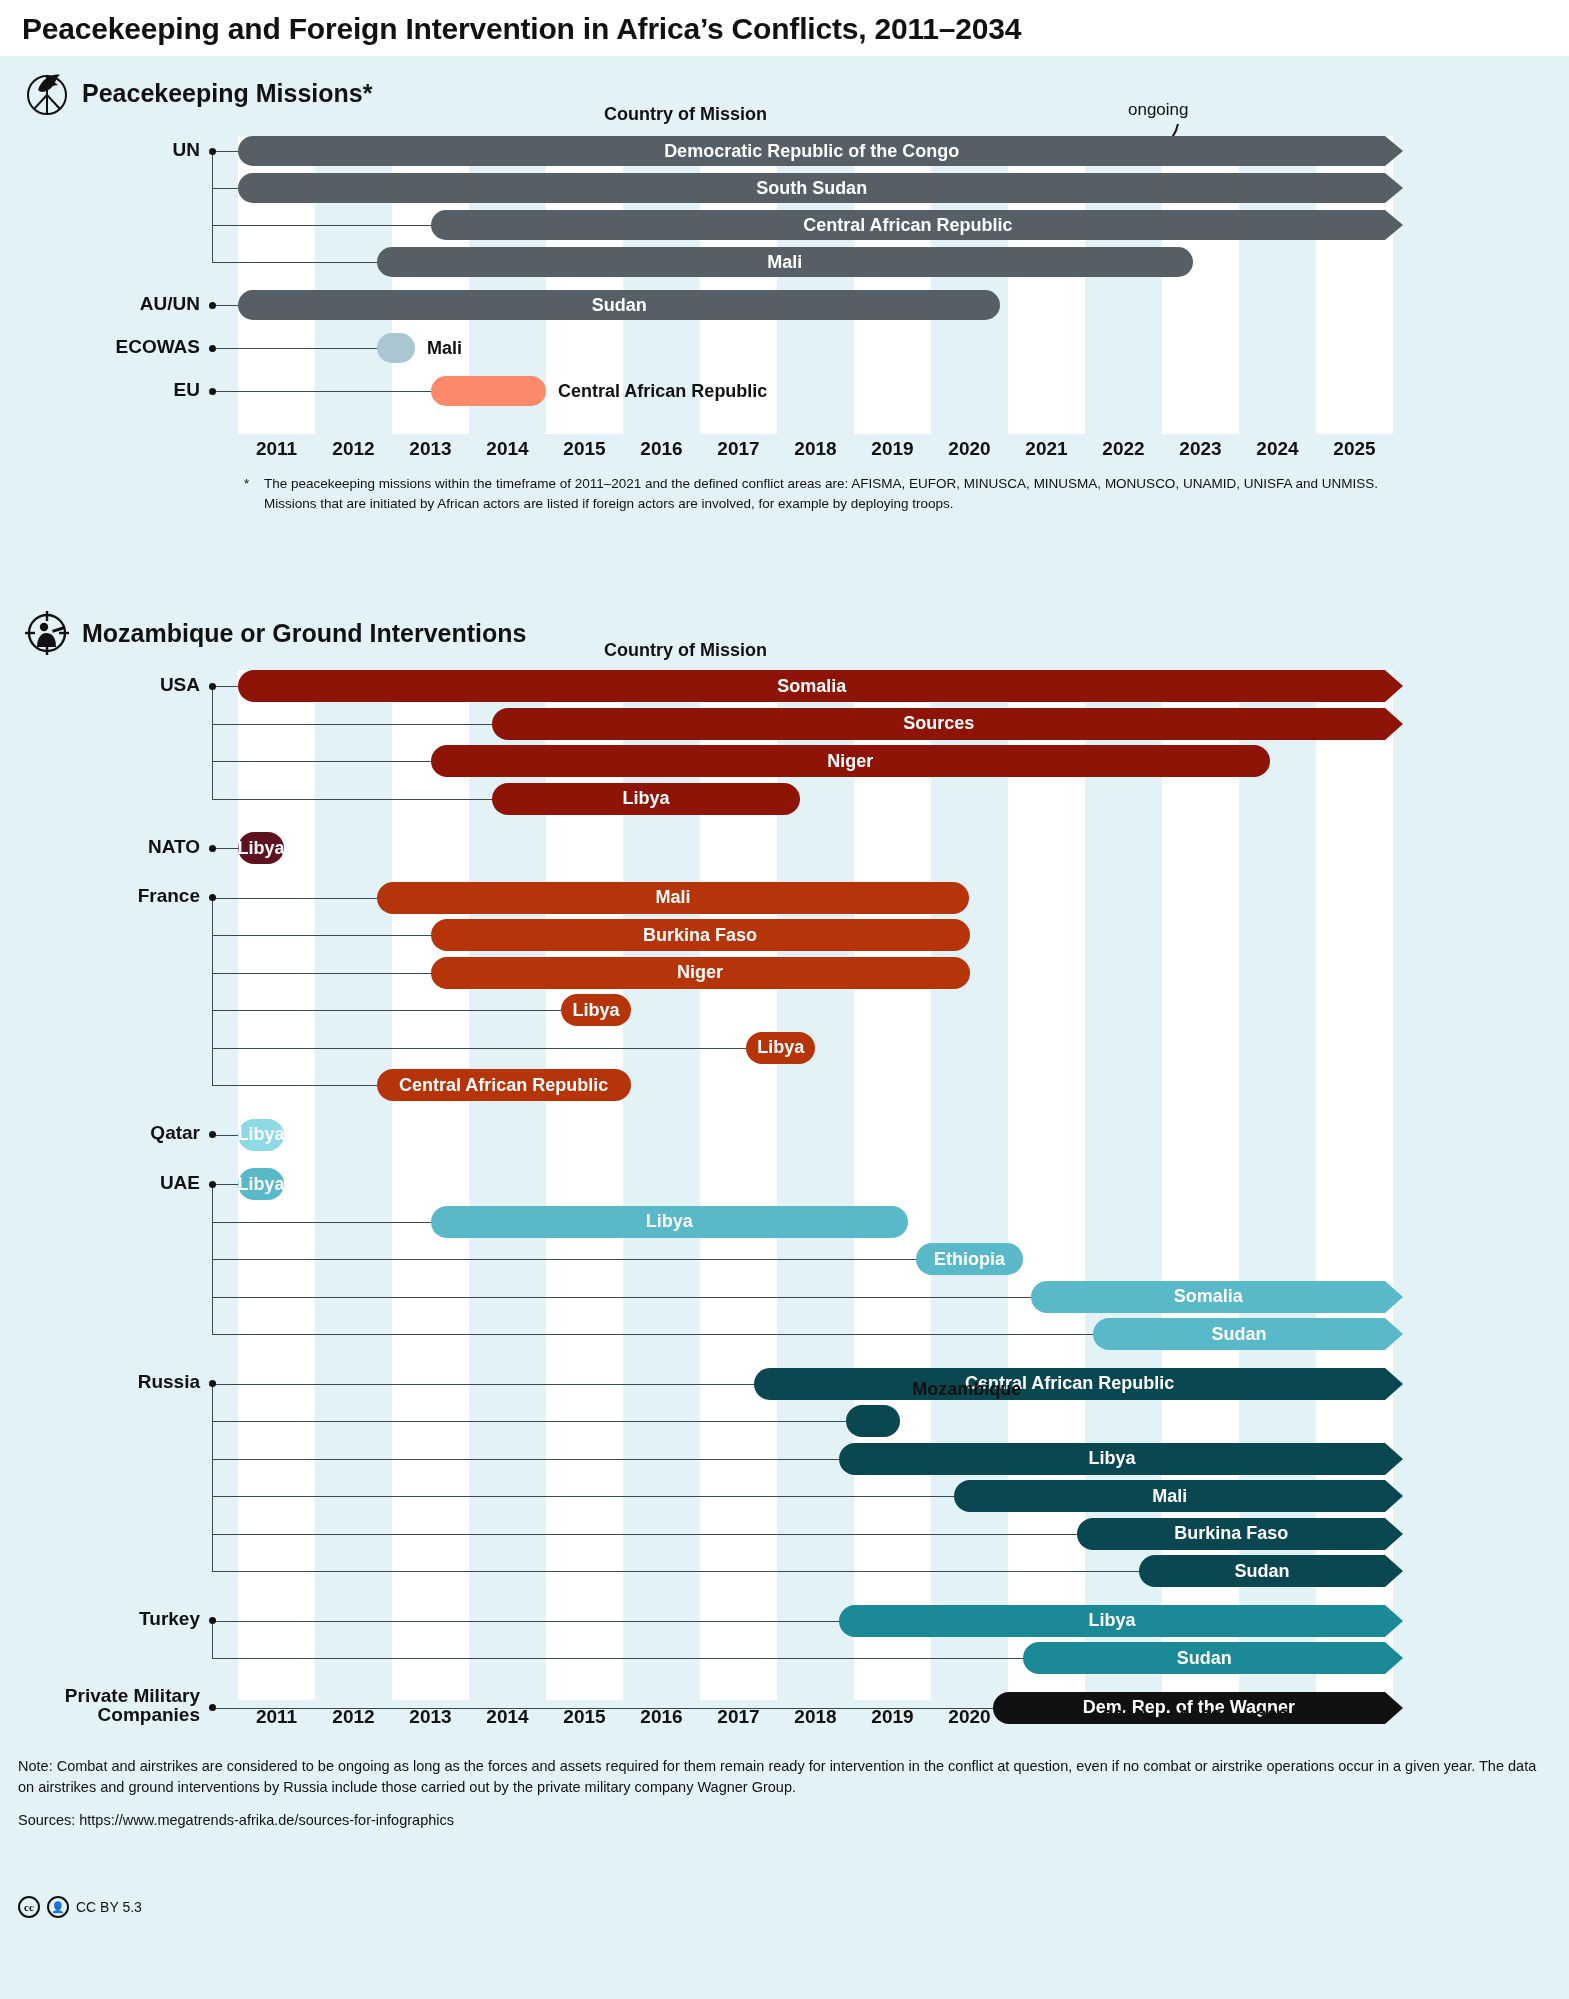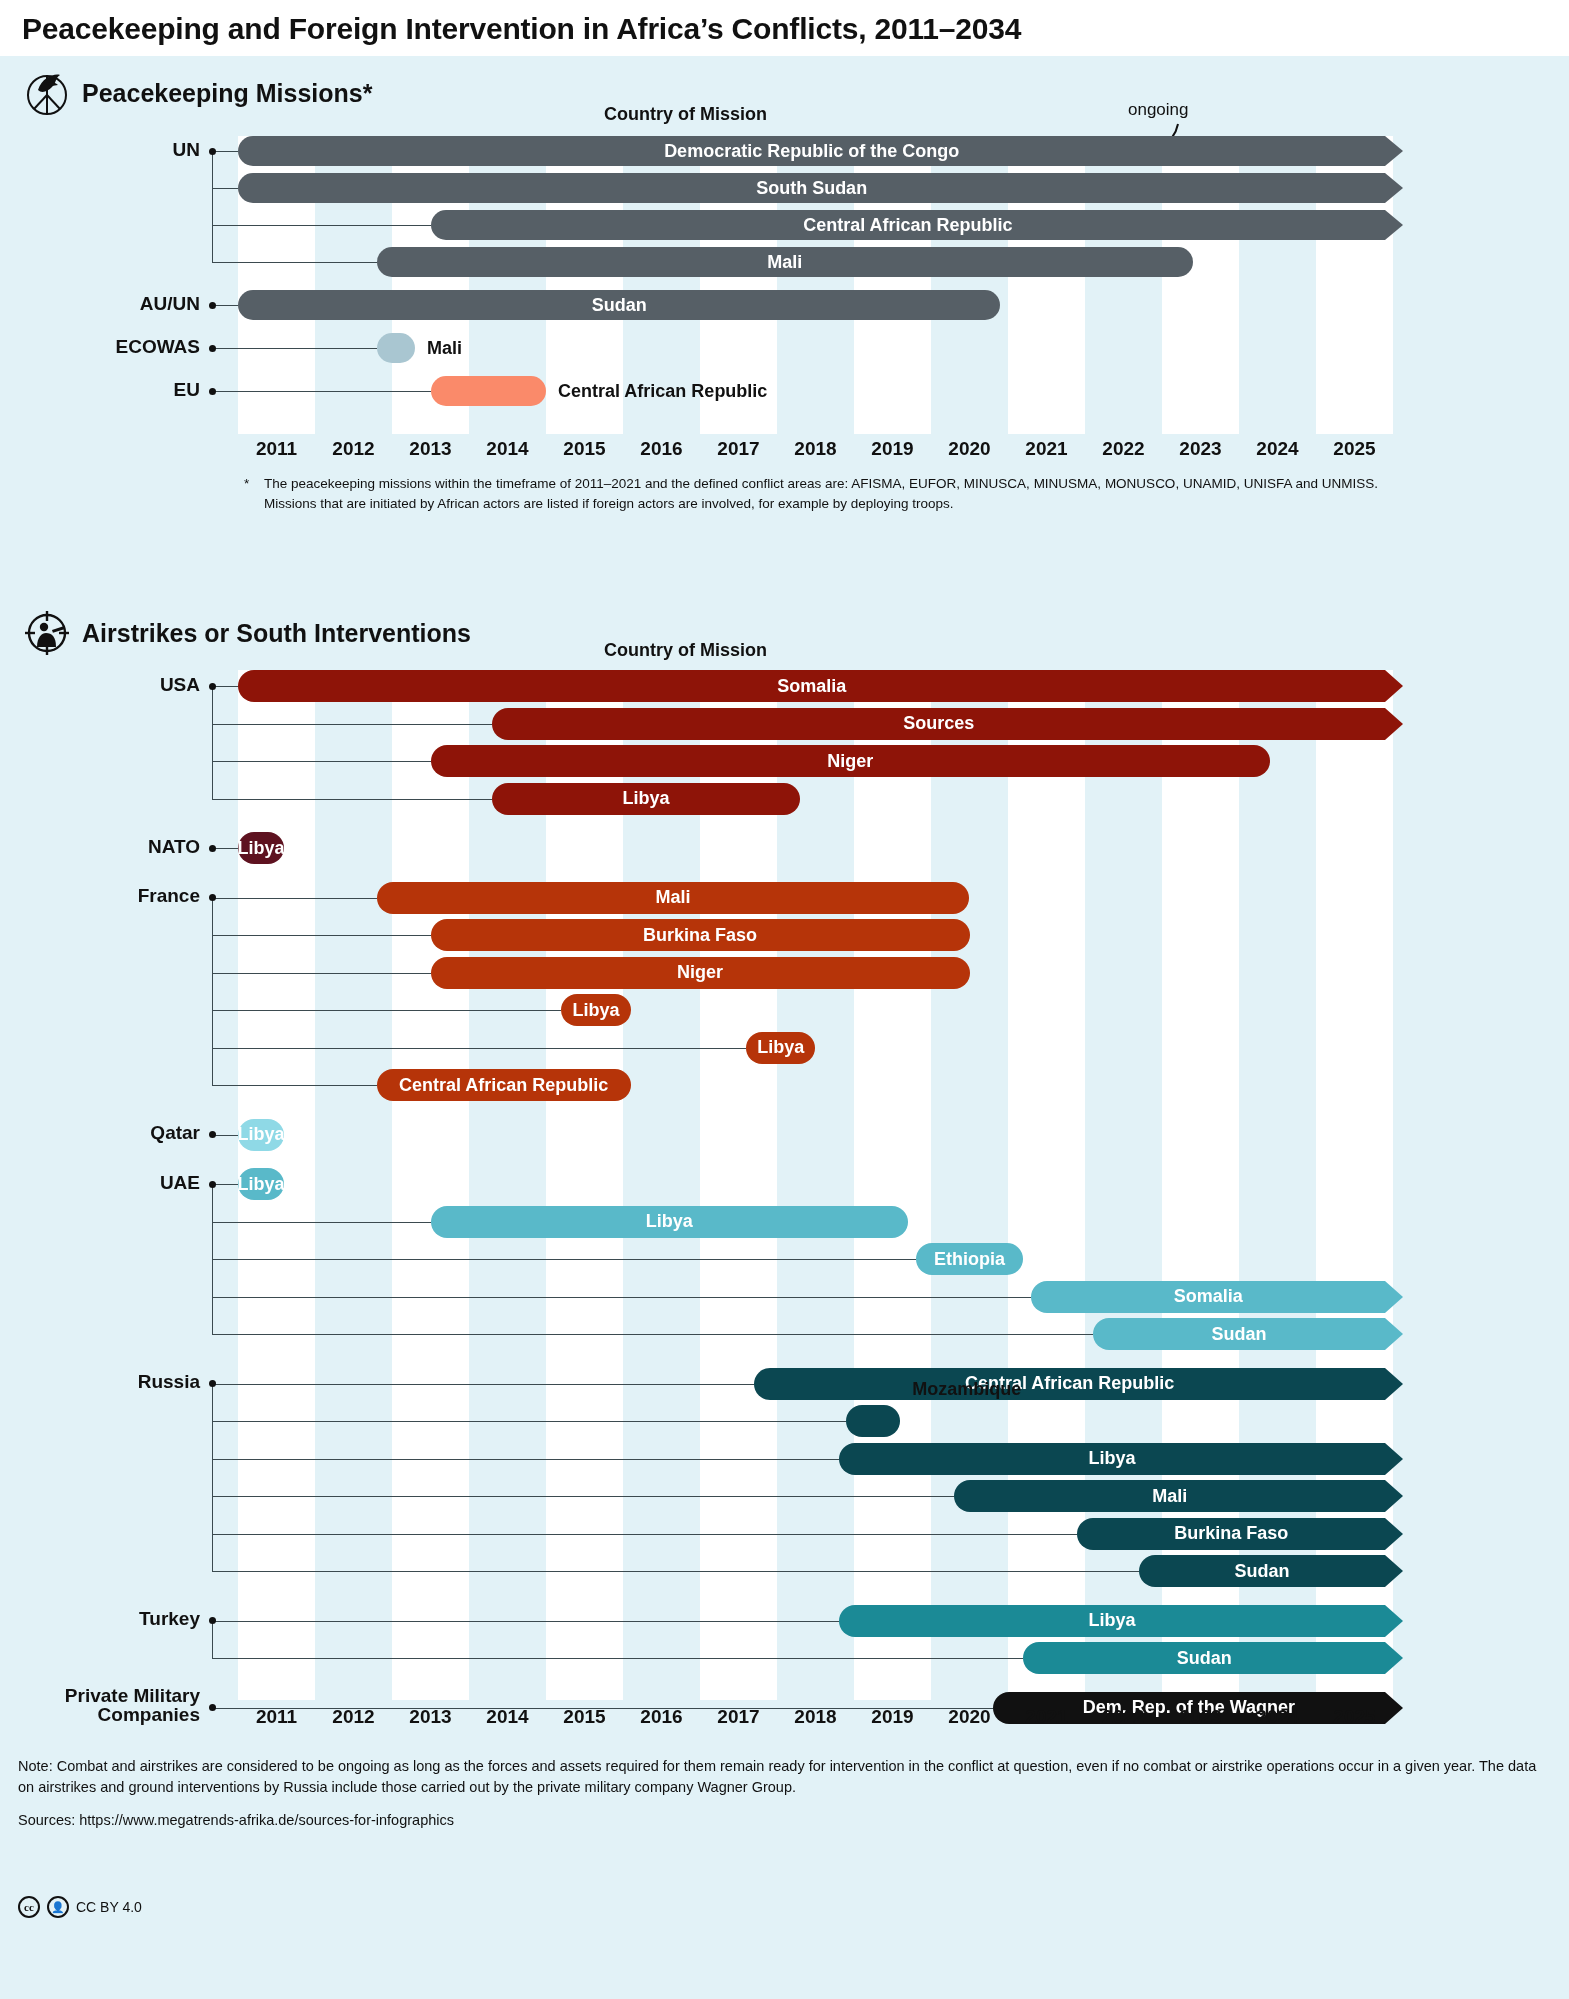--- a/index.html
+++ b/index.html
@@ -268,21 +268,21 @@
           <circle cx="23" cy="23" r="18" fill="none" stroke="#111" stroke-width="2.4"></circle>
           <line x1="23" y1="1" x2="23" y2="11" stroke="#111" stroke-width="2.4"></line>
           <line x1="23" y1="35" x2="23" y2="45" stroke="#111" stroke-width="2.4"></line>
           <line x1="1" y1="23" x2="11" y2="23" stroke="#111" stroke-width="2.4"></line>
           <line x1="35" y1="23" x2="45" y2="23" stroke="#111" stroke-width="2.4"></line>
           <circle cx="20" cy="17" r="4.2" fill="#111"></circle>
           <path d="M13 37 C13 27, 18 23, 22 23 C28 23, 32 27, 32 37 Z" fill="#111"></path>
           <rect x="28" y="20" width="12" height="3" fill="#111" transform="rotate(-18 28 20)"></rect>
         </svg>
       </span>
-      <span class="stitle">Airstrikes or South Interventions</span>
+      <span class="stitle">Mozambique or Ground Interventions</span>
     </div>
 
     <div class="col-header" style="left:604px; top:42px;">Country of Mission</div>
 
     <div class="plot" id="plot-air" style="left:238px; top:72px; width:1155px; height:1030px;">
         <div class="stripe" style="left: 0px;"></div>
         <div class="stripe alt" style="left: 77px;"></div>
         <div class="stripe" style="left: 154px;"></div>
         <div class="stripe alt" style="left: 231px;"></div>
         <div class="stripe" style="left: 308px;"></div>
@@ -518,16 +518,16 @@
       </div>
 
     <div class="notes" style="top:1158px;">
       <p>Note: Combat and airstrikes are considered to be ongoing as long as the forces and assets required for them remain ready for intervention in the conflict at question, even if no combat or airstrike operations occur in a given year. The data on airstrikes and ground interventions by Russia include those carried out by the private military company Wagner Group.</p>
       <p>Sources: https://www.megatrends-afrika.de/sources-for-infographics</p>
     </div>
 
     <div class="cc-row" style="top:1298px;">
       <span class="cc-badge">cc</span>
       <span class="cc-badge">👤</span>
-      <span>CC BY 4.0</span>
+      <span>CC BY 5.3</span>
     </div>
   </div>
 </div>
 
 </body></html>

